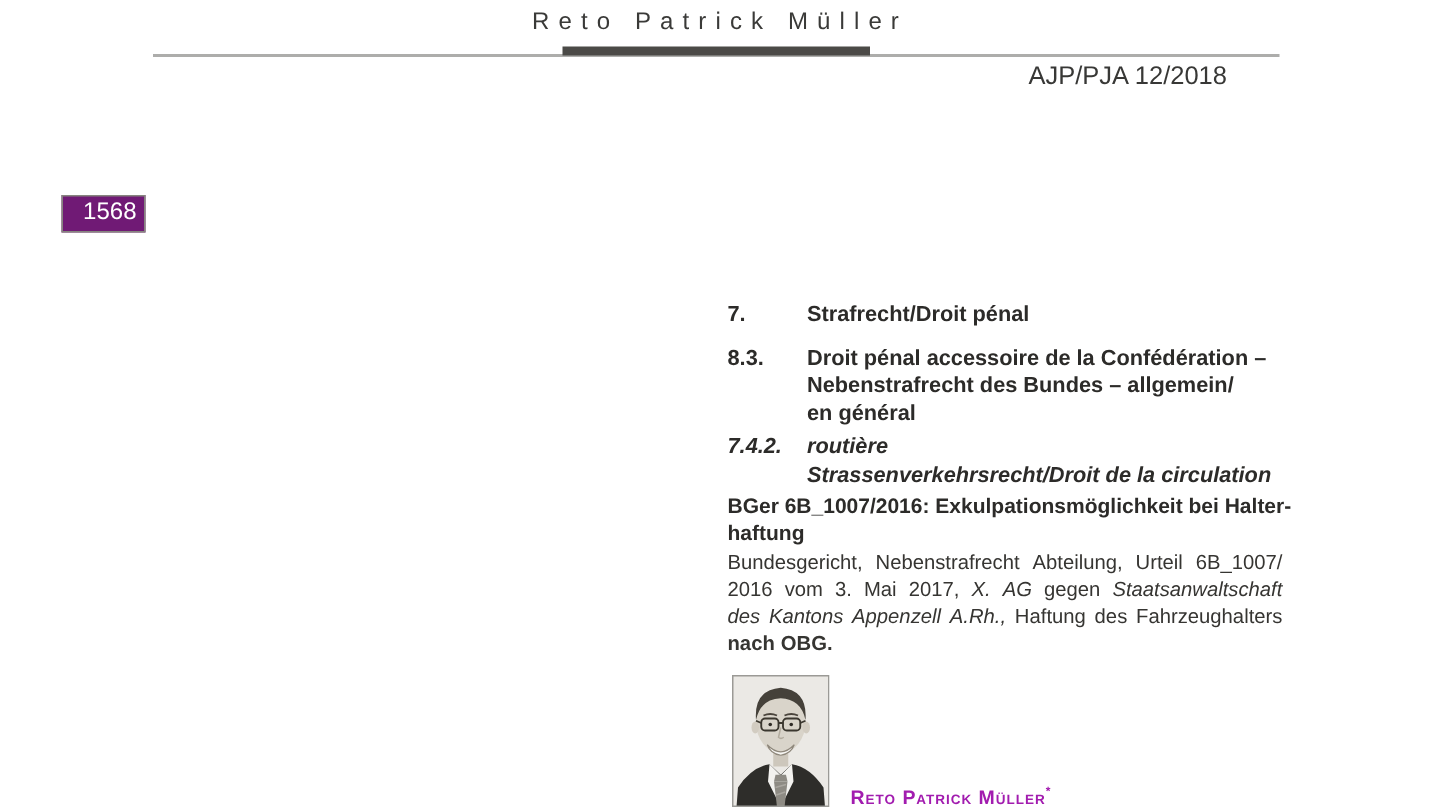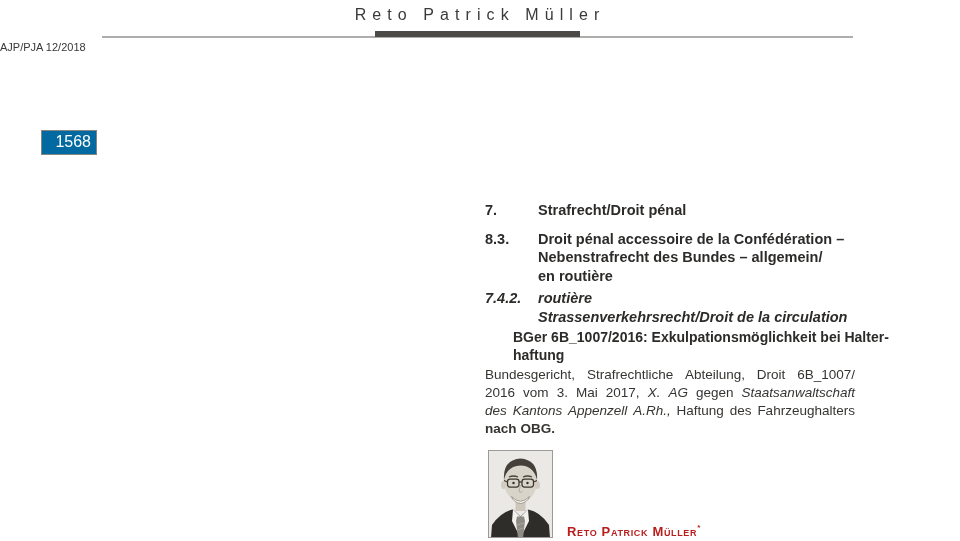--- a/index.html
+++ b/index.html
@@ -12,52 +12,52 @@
     position:absolute;top:6px;left:0;width:960px;text-align:center;
     font-size:16px;letter-spacing:0.38em;color:#3a3a38;
   }
   .rule-thin{
     position:absolute;top:36px;left:102px;width:751px;height:2px;background:#adadab;
   }
   .rule-thick{
     position:absolute;top:31px;left:375px;width:205px;height:6px;background:#4b4a47;
   }
   .journal-issue{
-    position:absolute;top:41px;left:0;width:818px;text-align:left;
-    font-size:11px;color:#383836;
+    position:absolute;top:41px;left:0;width:818px;text-align:right;
+    font-size:17px;color:#383836;
   }
   
   .page-badge{
     position:absolute;top:130px;left:41px;width:56px;height:25px;
-    background:#0369a1;border:1px solid #86857f;box-sizing:border-box;
+    background:#701a75;border:1px solid #86857f;box-sizing:border-box;
     color:#fff;font-size:16px;line-height:22px;text-align:right;padding-right:5px;
   }
   
   .column{
     position:absolute;left:485px;top:201px;width:370px;color:#363532;
   }
   .section-row{display:flex;font-weight:bold;font-size:14.5px;line-height:18.5px;color:#2c2b29;margin-bottom:10px;}
   .section-row:nth-child(2){margin-bottom:4px;}
   .section-row:nth-child(3){margin-bottom:3px;font-style:italic;}
   .section-number{flex:0 0 53px;}
   .section-lines{flex:1;}
   .section-line{white-space:nowrap;}
   .article-title{font-weight:bold;font-size:14px;line-height:17.5px;color:#2c2b29;margin-bottom:2px;}
-  .title-line{white-space:nowrap;margin-left:28px;}
+  .title-line{white-space:nowrap;}
   .article-body{font-size:13.5px;line-height:18px;color:#363532;}
   .body-line{display:flex;}
   .body-line.justify{justify-content:space-between;}
   .body-line:not(.justify){gap:0.30em;font-weight:bold;}
   .body-line .it{font-style:italic;}
   
   .author-photo{position:absolute;left:488px;top:450px;width:65px;height:88px;}
   .author-caption{
     position:absolute;left:567px;top:523px;
     font-variant:small-caps;font-weight:bold;font-size:13px;
-    letter-spacing:0.05em;color:#b91c1c;
+    letter-spacing:0.05em;color:#a21caf;
   }
   .author-caption sup{font-size:8px;vertical-align:6px;letter-spacing:0;}
 </style>
 </head>
 <body>
 
 <div class="page">
 
   <div class="running-head-name">Reto Patrick Müller</div>
   <div class="rule-thin"></div>
@@ -72,41 +72,41 @@
           <div class="section-number">7.</div>
           <div class="section-lines">
             <div class="section-line">Strafrecht/Droit pénal</div>
           </div>
         </div>
         <div class="section-row">
           <div class="section-number">8.3.</div>
           <div class="section-lines">
             <div class="section-line">Droit pénal accessoire de la Confédération –</div>
             <div class="section-line">Nebenstrafrecht des Bundes – allgemein/</div>
-            <div class="section-line">en routière</div>
+            <div class="section-line">en général</div>
           </div>
         </div>
         <div class="section-row">
           <div class="section-number">7.4.2.</div>
           <div class="section-lines">
             <div class="section-line">routière</div>
             <div class="section-line">Strassenverkehrsrecht/Droit de la circulation</div>
           </div>
         </div>
       </div>
     <div class="article-title">
         <div class="title-line">BGer 6B_1007/2016: Exkulpationsmöglichkeit bei Halter-</div>
         <div class="title-line">haftung</div>
       </div>
     <div class="article-body">
         <div class="body-line justify">
           <span>Bundesgericht,</span>
-          <span>Strafrechtliche</span>
+          <span>Nebenstrafrecht</span>
           <span>Abteilung,</span>
-          <span>Droit</span>
+          <span>Urteil</span>
           <span>6B_1007/</span>
         </div>
         <div class="body-line justify">
           <span>2016</span>
           <span>vom</span>
           <span>3.</span>
           <span>Mai</span>
           <span>2017,</span>
           <span class="it">X.</span>
           <span class="it">AG</span>

